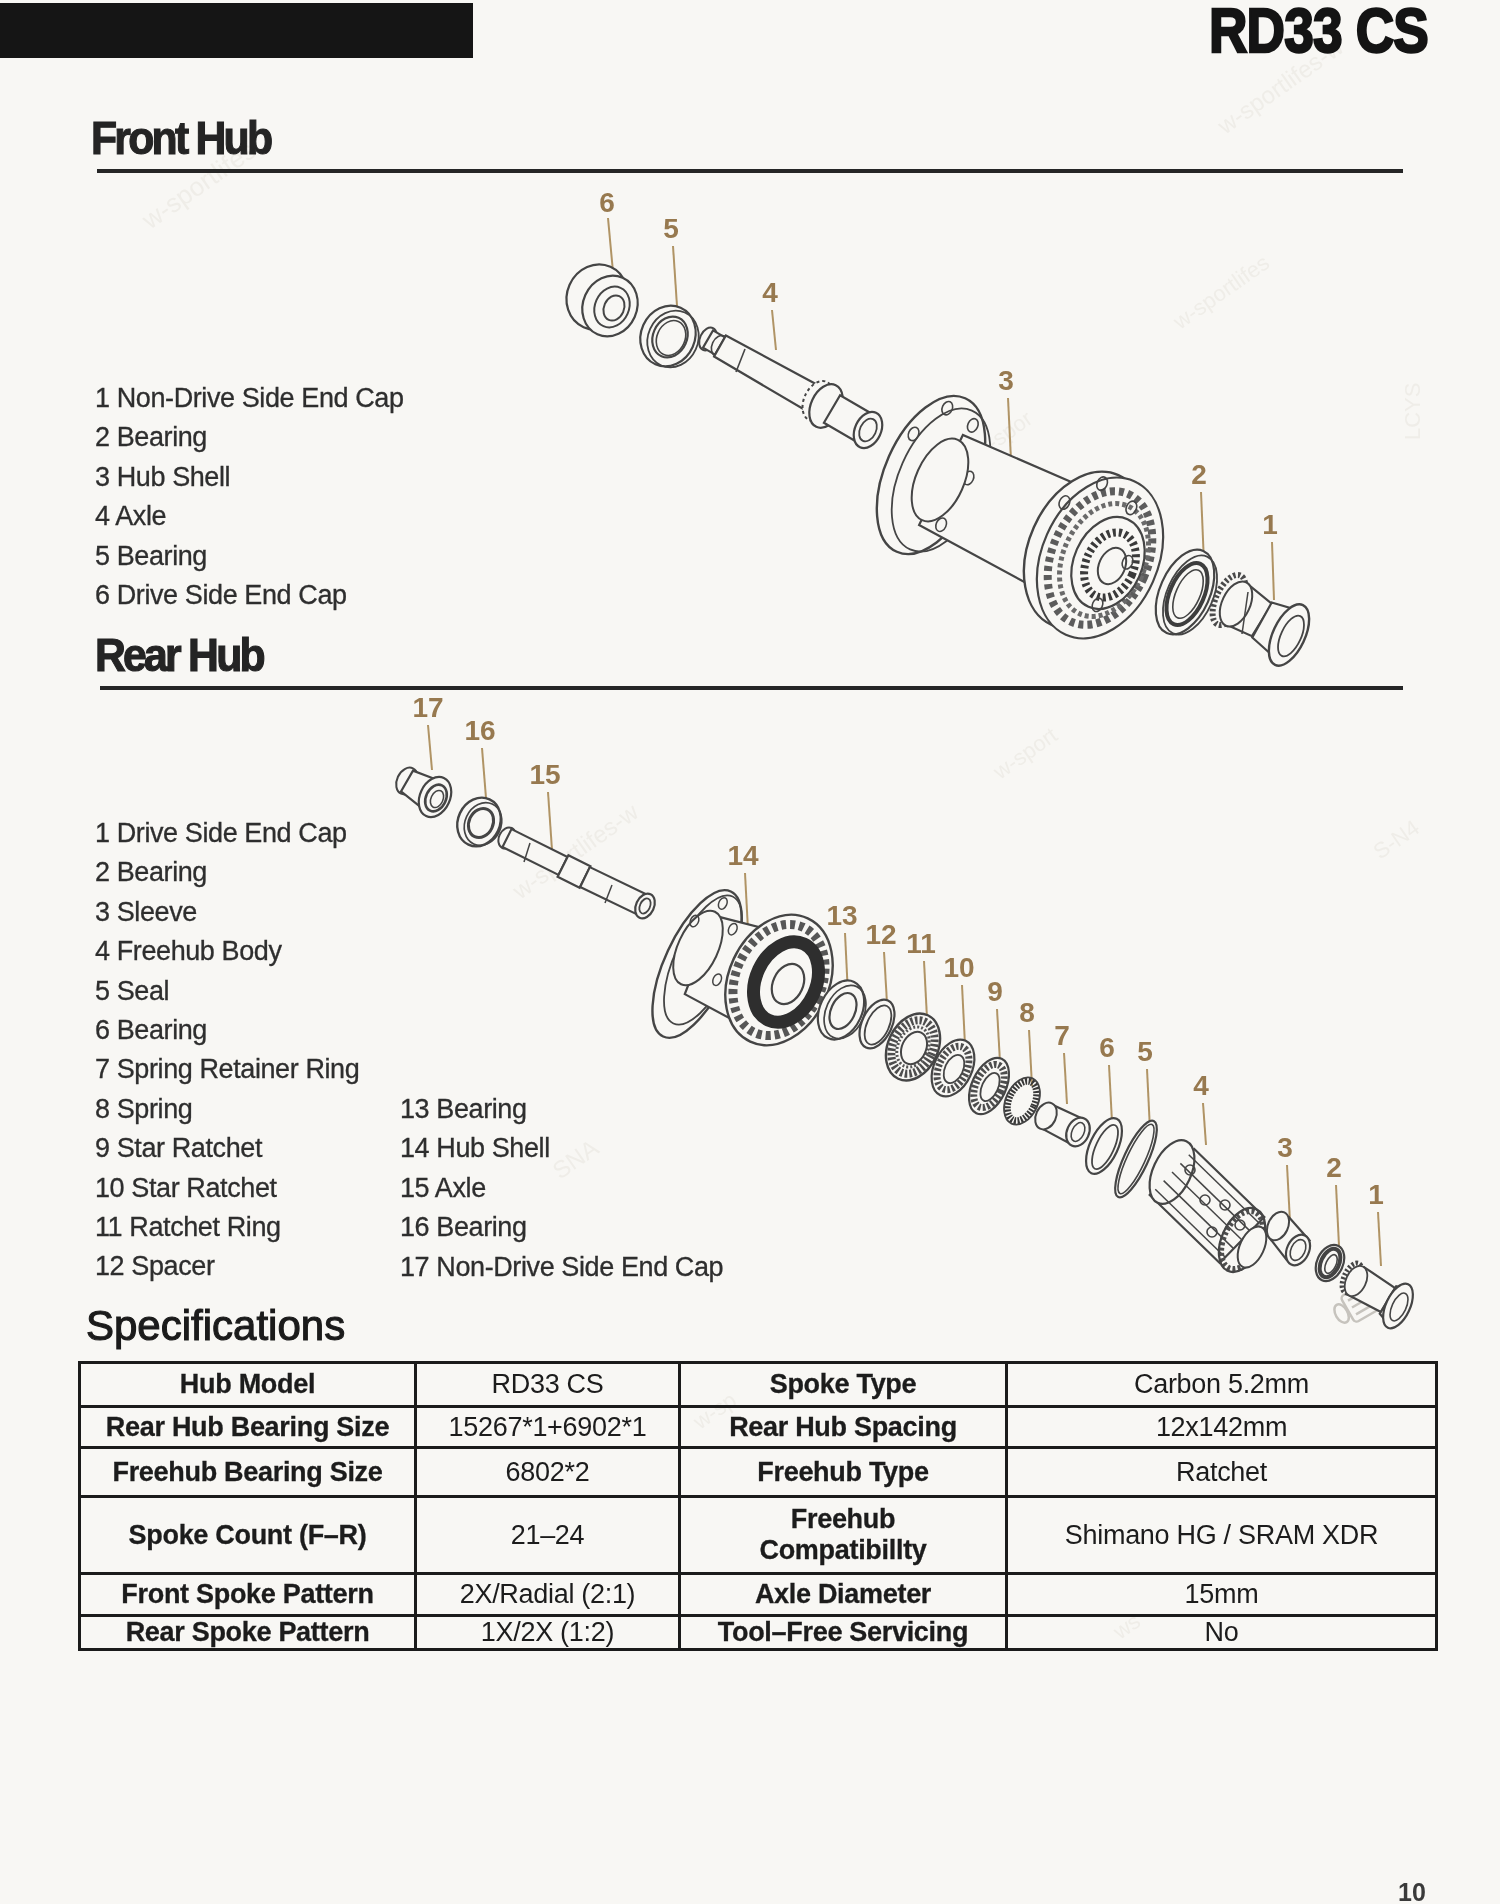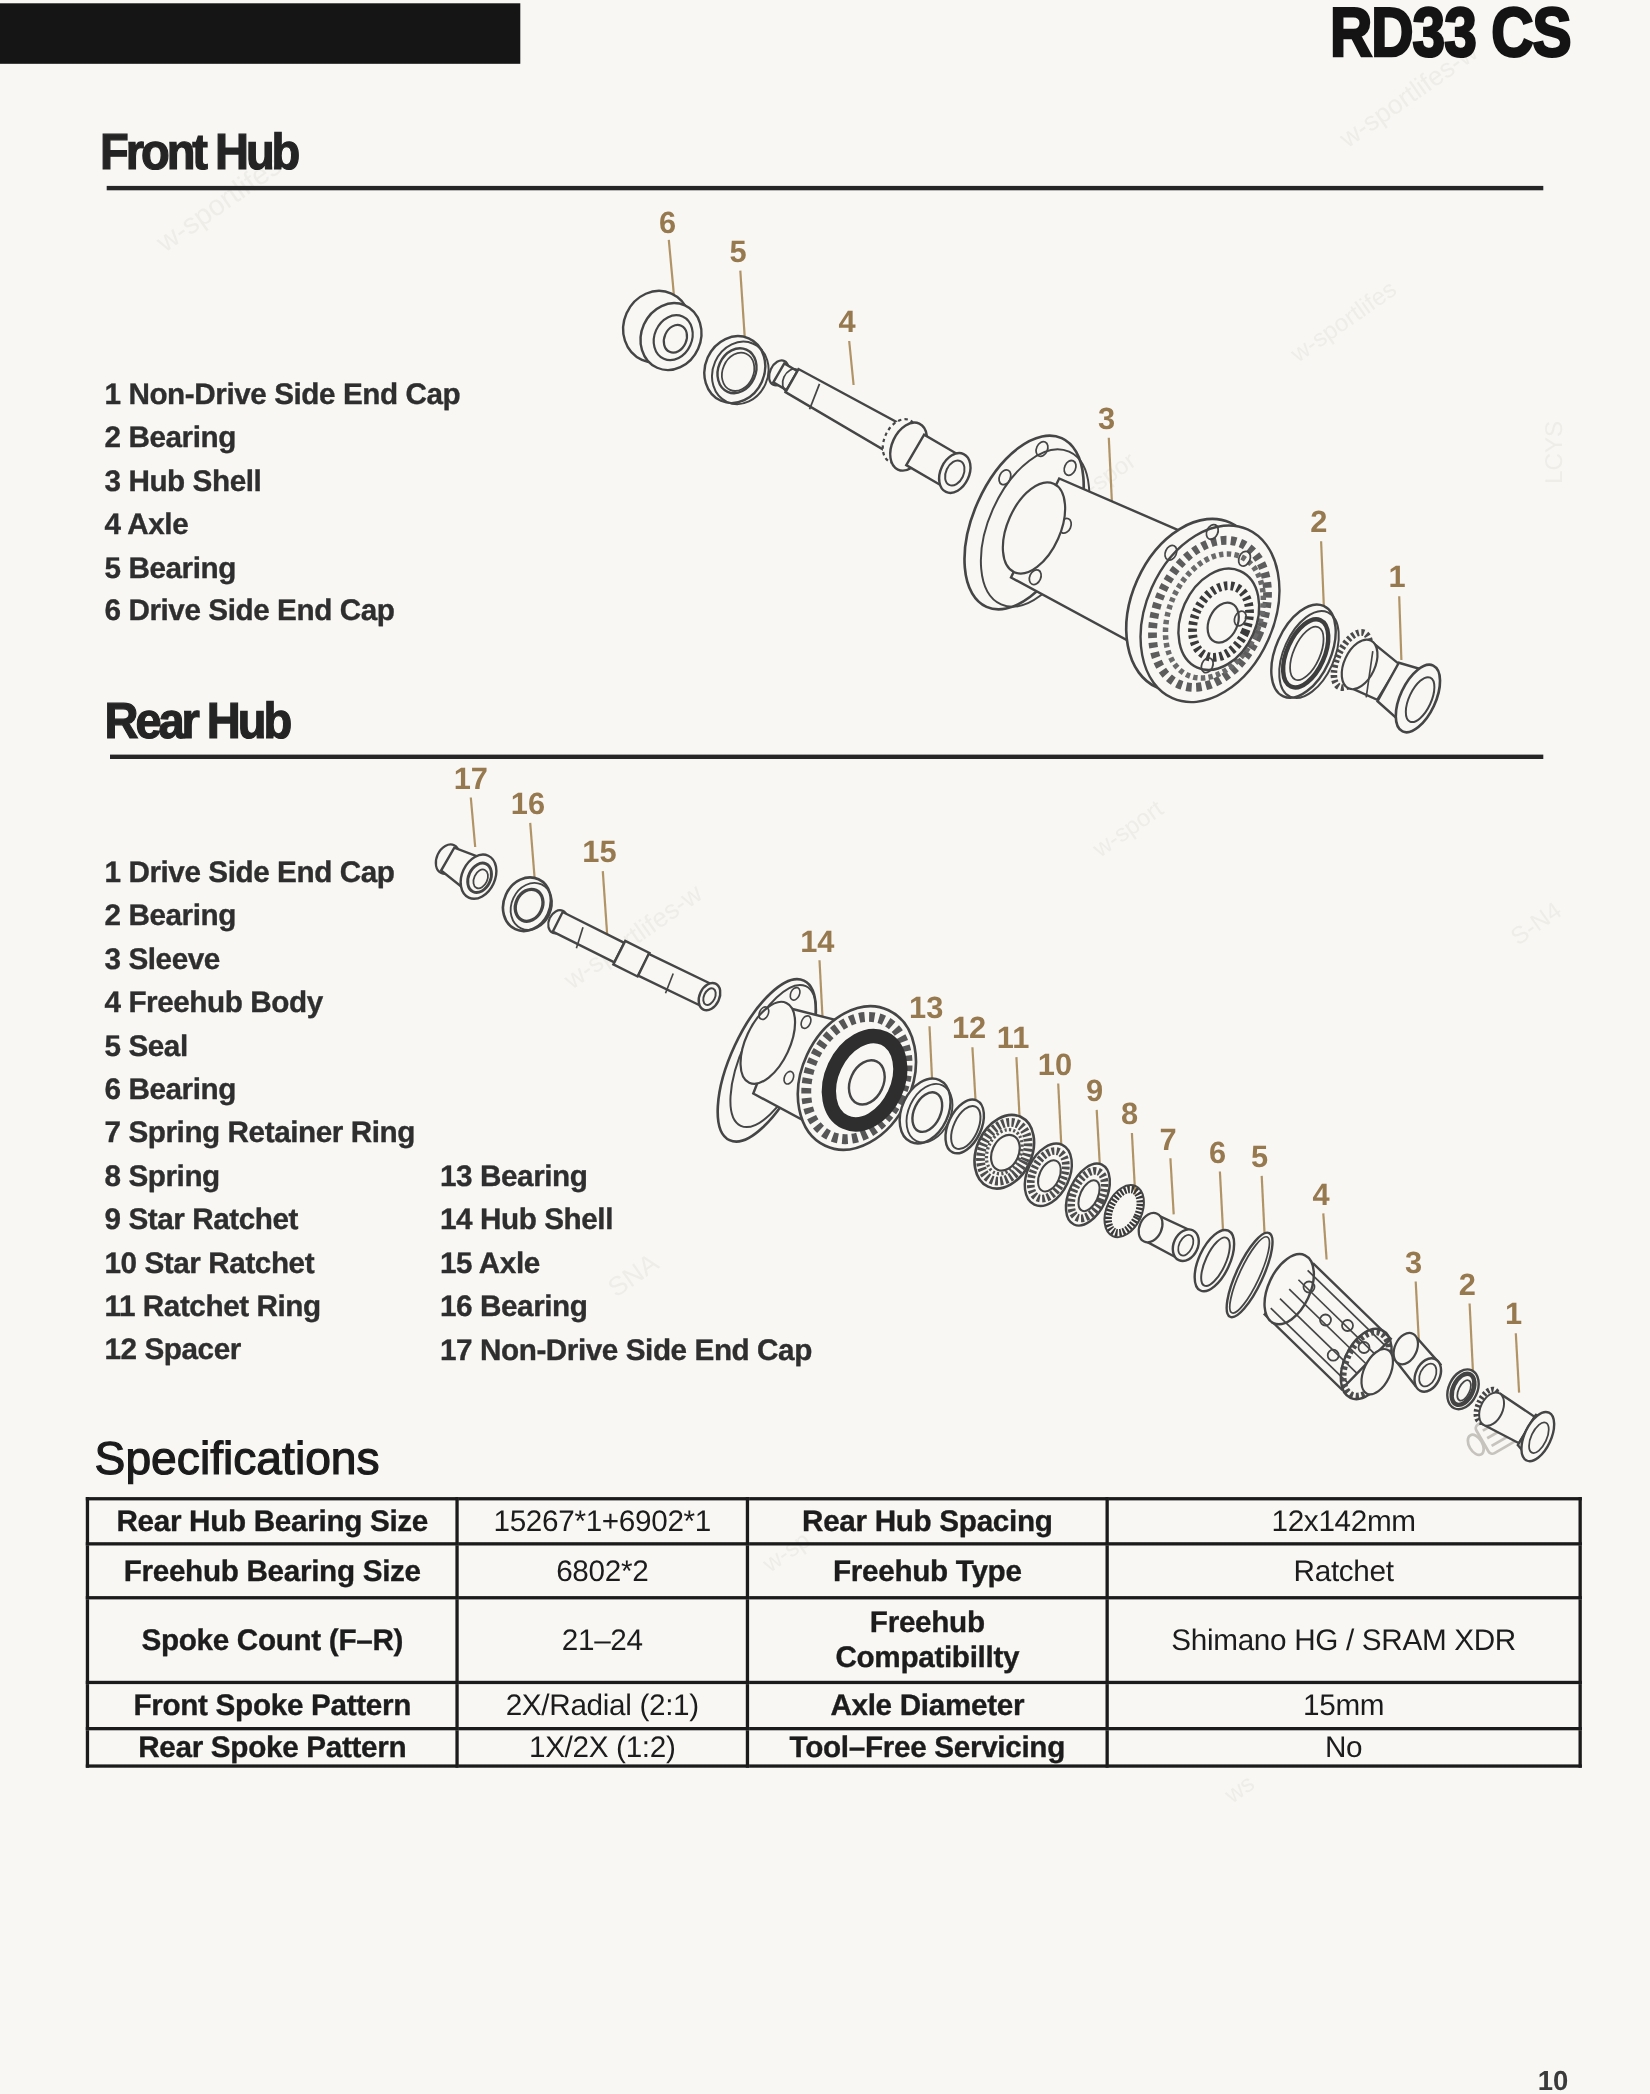--- a/index.html
+++ b/index.html
@@ -1,21 +1,21 @@
 <!DOCTYPE html>
 <html><head>
 <meta charset="utf-8">
 <style>
   html,body{margin:0;padding:0;}
   #page{position:relative;width:1500px;height:1904px;background:#f8f7f4;overflow:hidden;
         font-family:"Liberation Sans", sans-serif;}
   .abs{position:absolute;}
   .h1{font-weight:bold;color:#242424;font-size:46px;letter-spacing:-3px;transform:scaleX(0.93);transform-origin:0 0;-webkit-text-stroke:1.1px #242424;}
   .rule{position:absolute;height:3.5px;background:#262626;}
-  .plist{position:absolute;font-size:27px;line-height:39.4px;font-weight:bold;color:#2e2e2e;white-space:pre;letter-spacing:-0.4px;-webkit-text-stroke:0.3px #2e2e2e;}
+  .plist{position:absolute;font-size:27px;line-height:39.4px;font-weight:normal;color:#2e2e2e;white-space:pre;letter-spacing:-0.4px;margin-top:40px;-webkit-text-stroke:0.3px #2e2e2e;}
   table.spec{position:absolute;left:78px;top:1361px;border-collapse:collapse;table-layout:fixed;
              font-size:27px;color:#1c1c1c;}
   table.spec td{border:3px solid #1b1b1b;text-align:center;vertical-align:middle;padding:0;
                 overflow:hidden;letter-spacing:-0.3px;}
   td.lbl{font-weight:bold;-webkit-text-stroke:0.3px #1c1c1c;}
 </style>
 </head>
 <body>
 <div id="page">
 
@@ -257,20 +257,26 @@
   <div class="abs" style="left:86px;top:1302px;font-size:42px;font-weight:normal;color:#1b1b1b;-webkit-text-stroke:1.1px #1b1b1b;">Specifications</div>
 
   <table class="spec">
     <colgroup>
         <col style="width:336px">
         <col style="width:264px">
         <col style="width:327px">
         <col style="width:430px">
       </colgroup>
     <tbody>
+        <tr style="height:44px">
+          <td class="lbl">Hub Model</td>
+          <td>RD33 CS</td>
+          <td class="lbl">Spoke Type</td>
+          <td>Carbon 5.2mm</td>
+        </tr>
     <tr style="height:41px">
           <td class="lbl">Rear Hub Bearing Size</td>
           <td>15267*1+6902*1</td>
           <td class="lbl">Rear Hub Spacing</td>
           <td>12x142mm</td>
         </tr>
     <tr style="height:49px">
           <td class="lbl">Freehub Bearing Size</td>
           <td>6802*2</td>
           <td class="lbl">Freehub Type</td>

